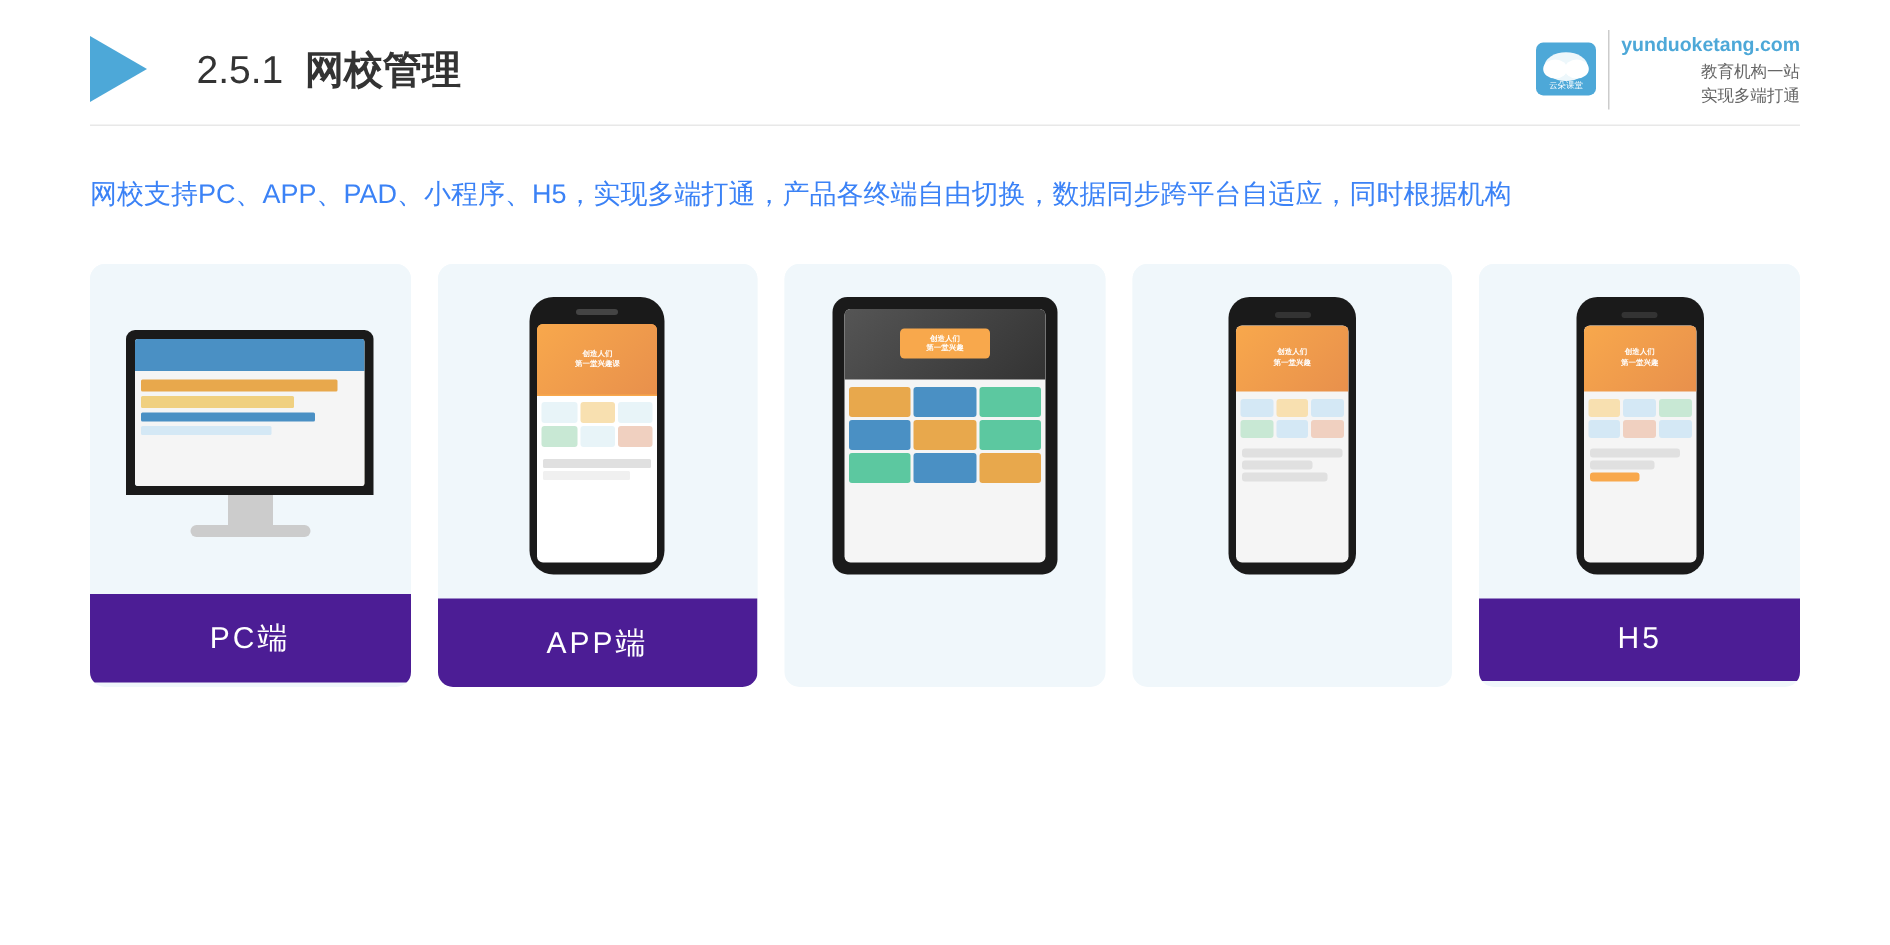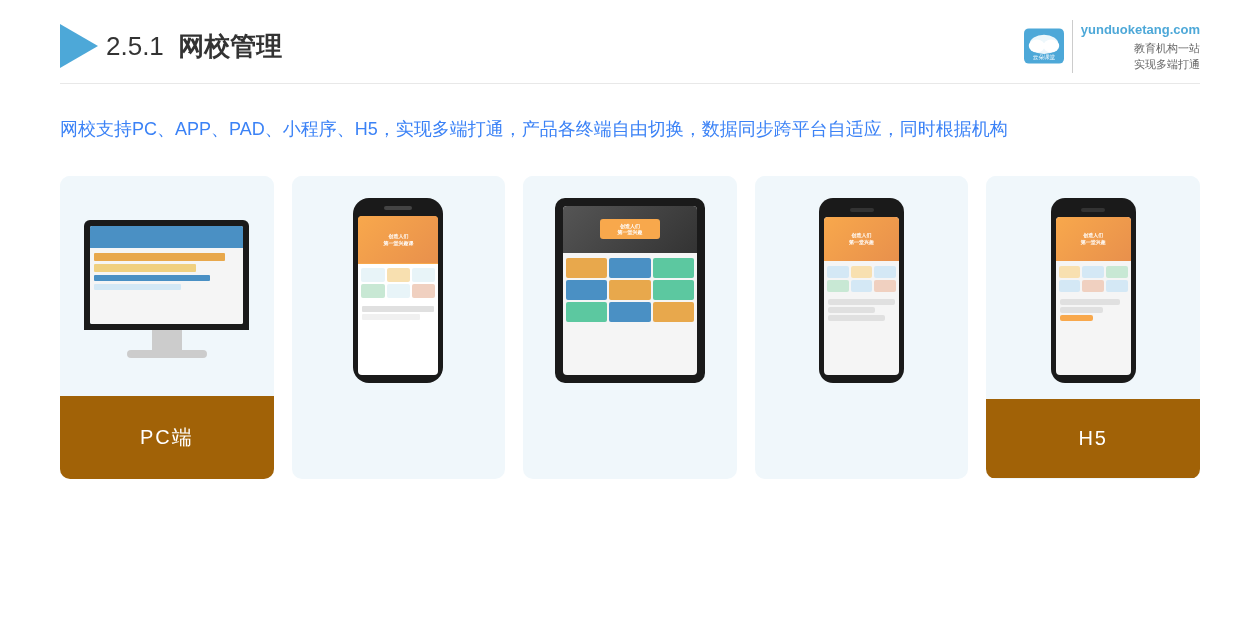--- a/index.html
+++ b/index.html
@@ -24,21 +24,21 @@
       display: flex;
       align-items: center;
       justify-content: space-between;
       padding: 20px 0 10px 0;
       border-bottom: 1px solid #e8e8e8;
     }
 
     .header-left {
       display: flex;
       align-items: center;
-      gap: 8px;
+      gap: 33px;
     }
 
     .play-icon {
       width: 0;
       height: 0;
       border-top: 22px solid transparent;
       border-bottom: 22px solid transparent;
       border-left: 38px solid #4da8d8;
     }
 
@@ -117,25 +117,25 @@
       padding: 22px 16px 16px 16px;
       display: flex;
       justify-content: center;
       align-items: center;
       background: #f0f7fb;
       min-height: 220px;
     }
 
     .card-label {
       width: 100%;
-      background: #a16207;
+      background: #4c1d95;
       color: #fff;
       text-align: center;
       font-size: 20px;
-      padding: 28px 0;
+      padding: 16px 0;
       font-weight: 500;
       letter-spacing: 2px;
     }
 
     
     
     .pc-monitor {
       display: flex;
       flex-direction: column;
       align-items: center;
@@ -449,20 +449,21 @@
               <div class="phone-grid-item"></div>
               <div class="phone-grid-item" style="background:#f0d0c0;"></div>
             </div>
             <div style="padding: 3px 4px; margin-top:2px;">
               <div style="height:6px; background:#e0e0e0; border-radius:1px; margin-bottom:2px;"></div>
               <div style="height:6px; background:#f0f0f0; border-radius:1px; width:80%;"></div>
             </div>
           </div>
         </div>
       </div>
+      <div class="card-label">APP端</div>
     </div>
 
     <div class="card">
       <div class="card-image-area">
         <div class="tablet-mockup">
           <div class="tablet-screen">
             <div class="tablet-screen-header">
               <div style="display:flex; align-items:center; justify-content:center; height:100%;">
                 <div style="width:60px; height:20px; background:#f8a84c; border-radius:3px; display:flex; align-items:center; justify-content:center;">
                   <span style="font-size:5px; color:white; font-weight:bold; line-height:1.2; text-align:center;">创造人们<br>第一堂兴趣</span>

